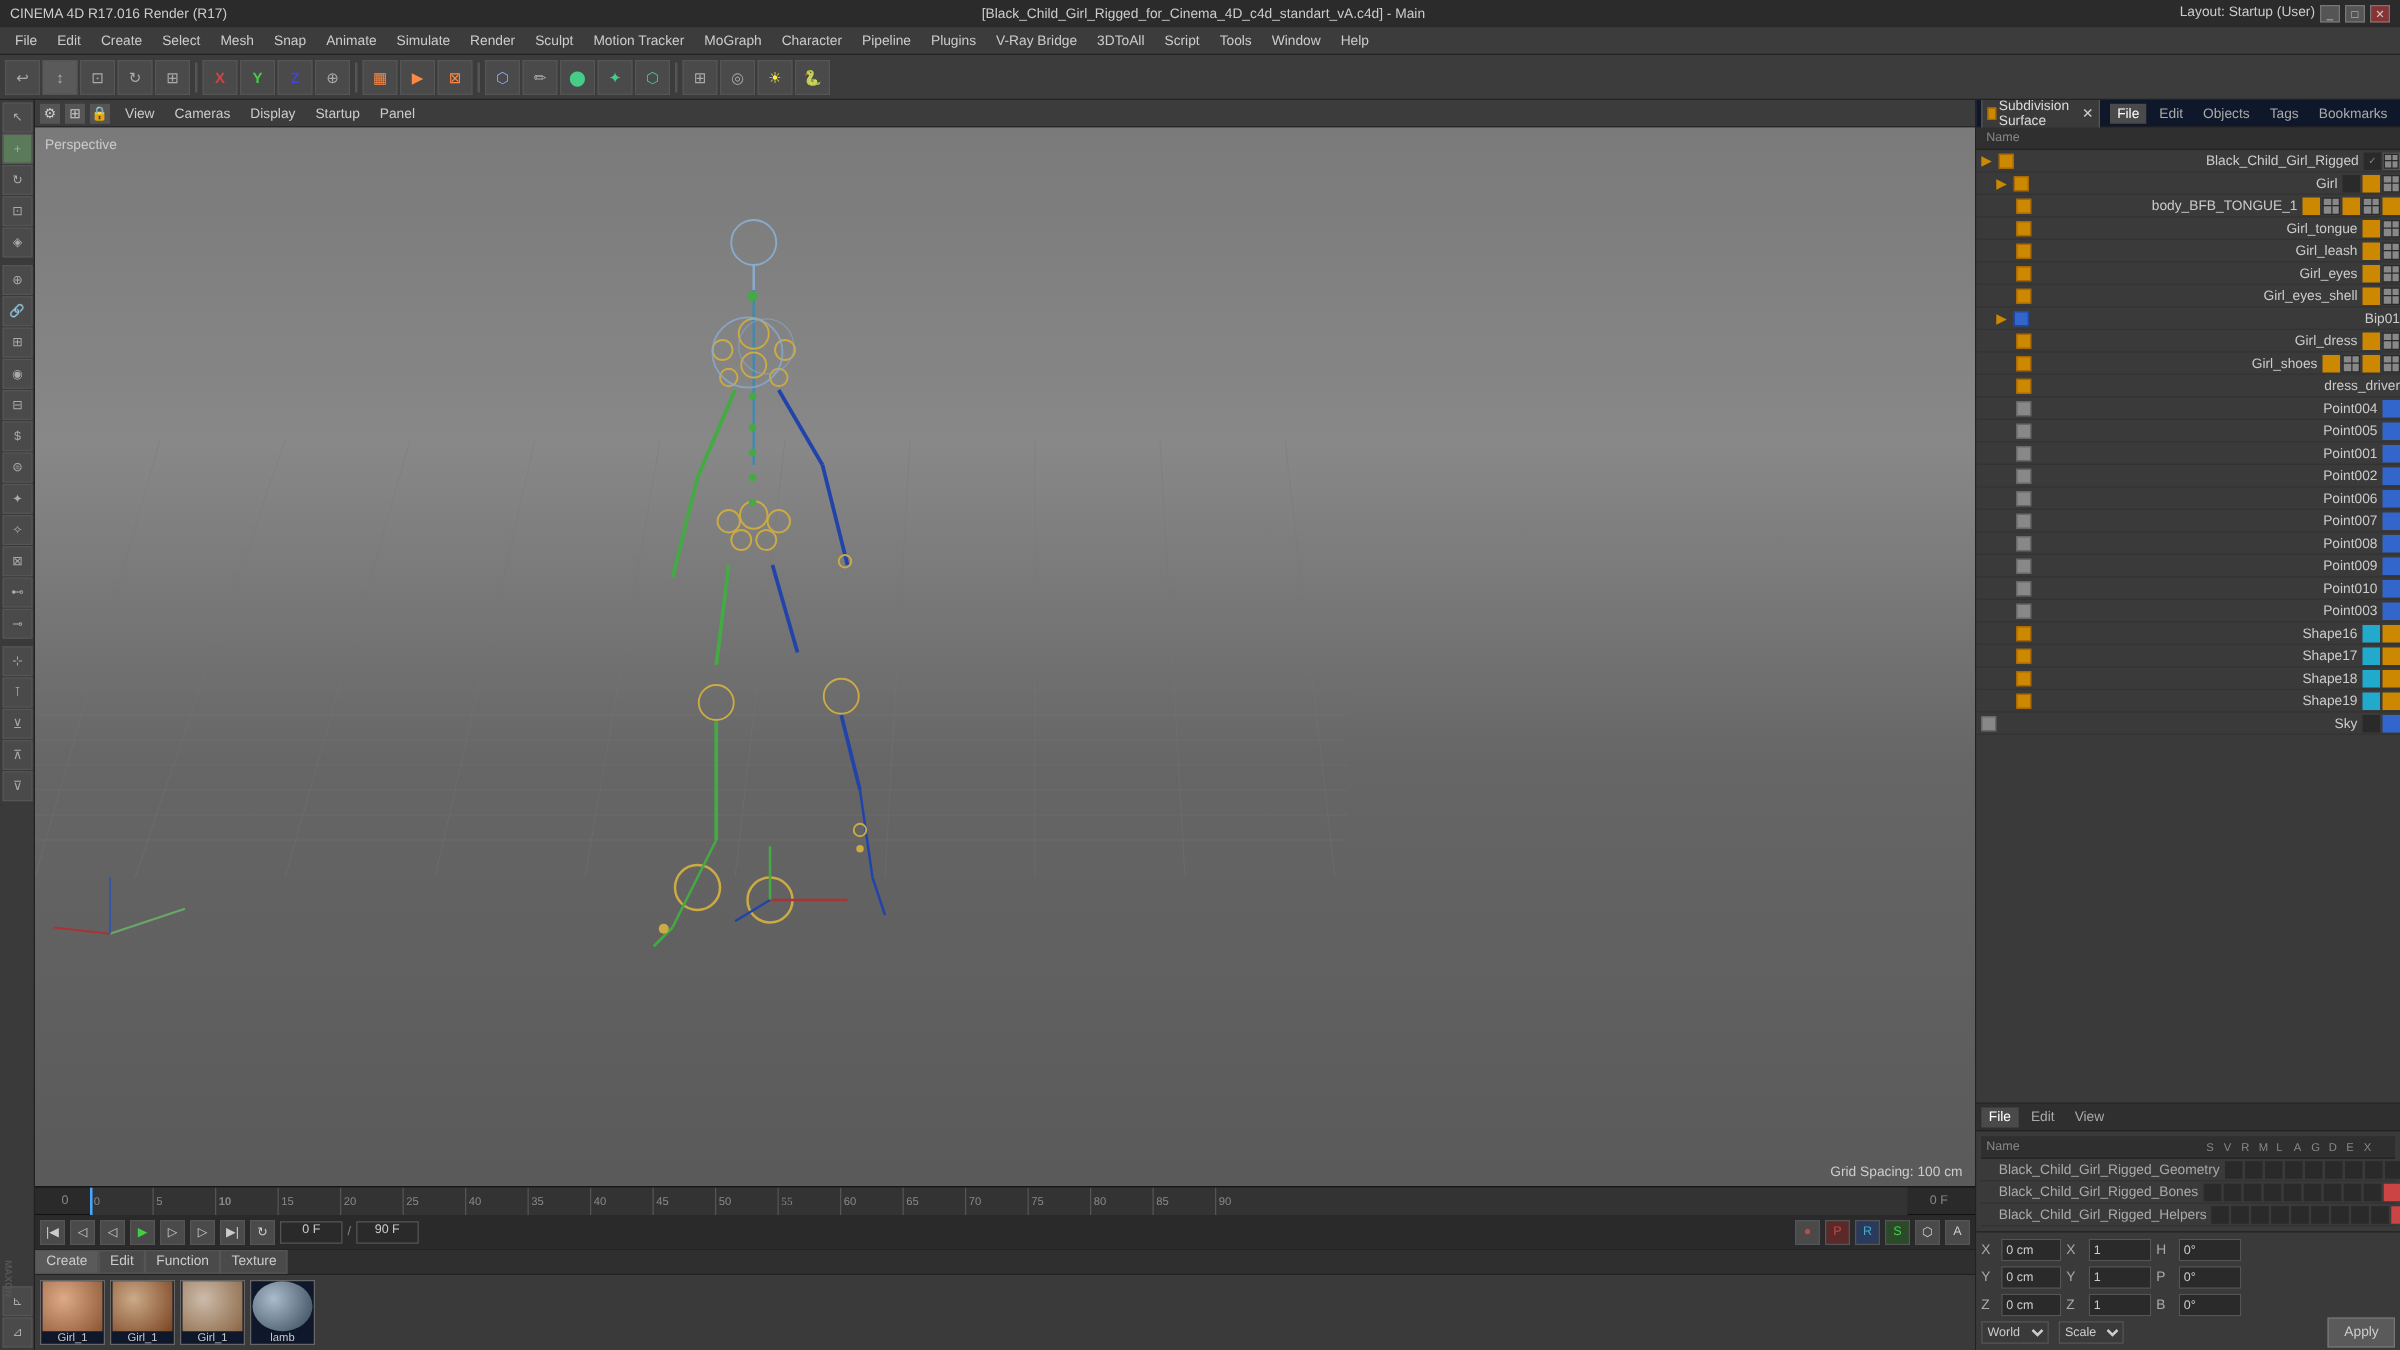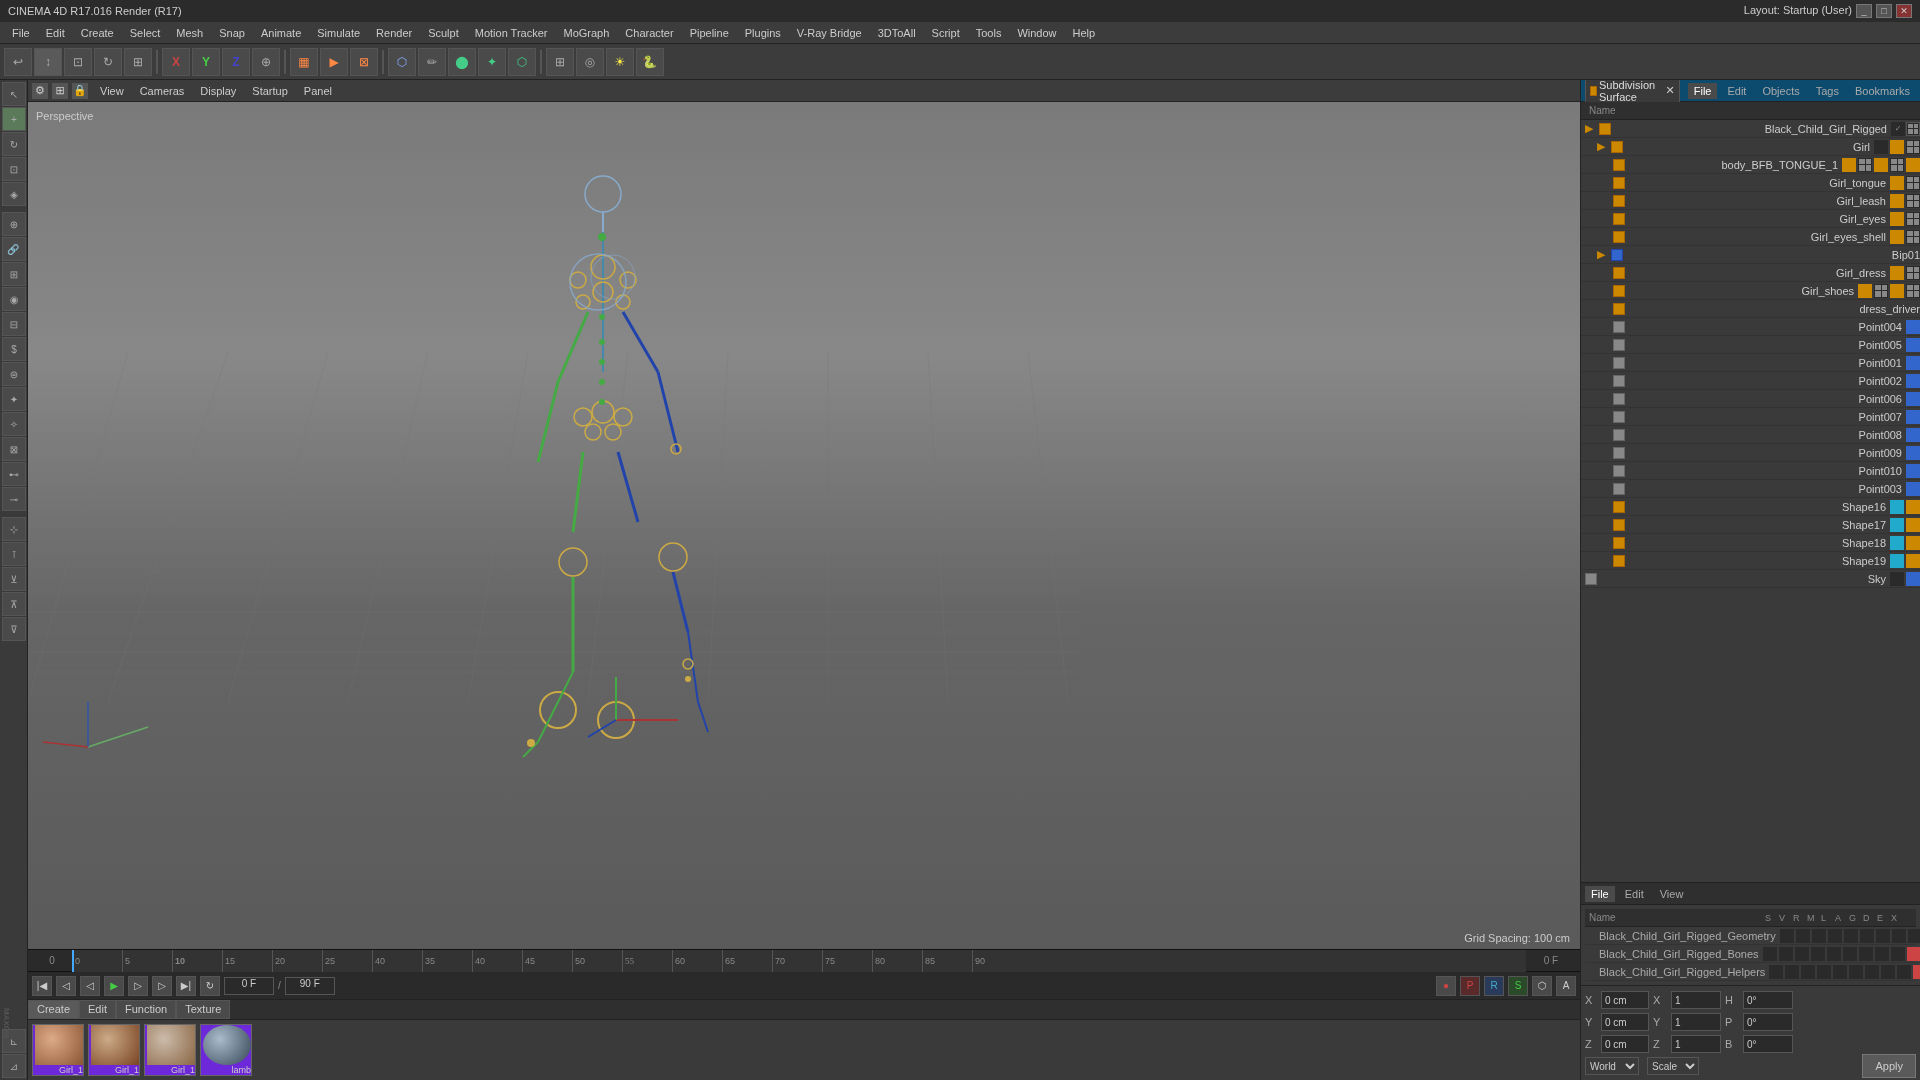--- a/index.html
+++ b/index.html
@@ -31,21 +31,21 @@
     #viewport-label { position: absolute; top: 8px; left: 8px; font-size: 11px; color: #ccc; }
 
     
     #grid-canvas { position: absolute; top: 0; left: 0; width: 100%; height: 100%; }
 
     
     #grid-spacing { position: absolute; bottom: 5px; right: 10px; font-size: 11px; color: #ccc; }
 
     
     #right-panel { width: 340px; background: #3a3a3a; border-left: 1px solid #222; display: flex; flex-direction: column; }
-    #right-panel-header { height: 22px; background: #0c4a6e; display: flex; align-items: center; padding: 0 4px; gap: 4px; border-bottom: 1px solid #222; }
+    #right-panel-header { height: 22px; background: #0f172a; display: flex; align-items: center; padding: 0 4px; gap: 4px; border-bottom: 1px solid #222; }
     .rpanel-tab { font-size: 11px; color: #aaa; padding: 2px 6px; cursor: pointer; }
     .rpanel-tab.active { color: #fff; background: #4a4a4a; }
     #object-list { flex: 1; overflow-y: auto; background: #3a3a3a; }
     .obj-item { height: 18px; display: flex; align-items: center; padding-left: 8px; gap: 4px; cursor: pointer; border-bottom: 1px solid #333; }
     .obj-indent { padding-left: 16px; }
     .obj-indent2 { padding-left: 32px; }
     .obj-name { font-size: 11px; color: #ccc; flex: 1; text-align: right; }
     .obj-dots { display: flex; gap: 1px; }
 
     
@@ -61,21 +61,21 @@
     #timeline-ruler { flex: 1; height: 22px; background: #333; position: relative; overflow: hidden; }
     .timeline-mark { position: absolute; top: 0; height: 100%; display: flex; align-items: center; font-size: 9px; color: #888; border-left: 1px solid #555; padding-left: 2px; }
     #timeline-playhead { position: absolute; top: 0; height: 100%; width: 2px; background: #66aaff; }
 
     
     #transport { height: 28px; background: #2a2a2a; display: flex; align-items: center; padding: 0 4px; gap: 4px; border-top: 1px solid #111; }
     .transport-btn { width: 20px; height: 20px; background: #4a4a4a; border: 1px solid #555; cursor: pointer; display: flex; align-items: center; justify-content: center; color: #ccc; font-size: 10px; }
     .transport-field { width: 50px; height: 18px; background: #2a2a2a; border: 1px solid #555; color: #ccc; font-size: 10px; text-align: center; }
     .mat-tab { padding: 2px 8px; font-size: 11px; color: #ccc; cursor: pointer; background: #4a4a4a; border: 1px solid #555; }
     .mat-tab.active { background: #5a5a5a; }
-    .mat-slot { width: 52px; height: 52px; background: #6d28d9; border: 1px solid #666; cursor: pointer; display: flex; flex-direction: column; align-items: flex-end; }
+    .mat-slot { width: 52px; height: 52px; background: #0f172a; border: 1px solid #666; cursor: pointer; display: flex; flex-direction: column; align-items: center; }
     .mat-preview { width: 48px; height: 40px; }
     .mat-label { font-size: 9px; color: #ccc; }
     .attr-row { display: flex; align-items: center; height: 20px; gap: 4px; margin-bottom: 2px; }
     .attr-label { width: 12px; font-size: 11px; color: #aaa; }
     .attr-field { width: 48px; height: 18px; background: #2a2a2a; border: 1px solid #555; color: #ccc; font-size: 10px; padding: 0 3px; }
     .attr-label2 { width: 14px; font-size: 11px; color: #aaa; }
     .attr-field2 { width: 50px; height: 18px; background: #2a2a2a; border: 1px solid #555; color: #ccc; font-size: 10px; padding: 0 3px; }
     .apply-btn { height: 24px; padding: 0 12px; background: #5a5a5a; border: 1px solid #777; color: #ccc; font-size: 11px; cursor: pointer; }
     .coord-select { height: 18px; background: #3a3a3a; border: 1px solid #555; color: #ccc; font-size: 10px; }
 
@@ -93,20 +93,21 @@
     
     #object-list::-webkit-scrollbar { width: 8px; }
     #object-list::-webkit-scrollbar-track { background: #2a2a2a; }
     #object-list::-webkit-scrollbar-thumb { background: #555; }
   </style>
 </head>
 <body>
 
 <div id="titlebar">
   <div style="font-size:11px;color:#ccc;">CINEMA 4D R17.016 Render (R17)</div>
+  <div style="font-size:11px;color:#ccc;flex:1;text-align:center;">[Black_Child_Girl_Rigged_for_Cinema_4D_c4d_standart_vA.c4d] - Main</div>
   <div id="titlebar-controls">
     <div id="layout-label">Layout: Startup (User)</div>
     <div class="titlebar-btn">_</div>
     <div class="titlebar-btn">□</div>
     <div class="titlebar-btn" style="background:#883333;">✕</div>
   </div>
 </div>
 
 <div id="menubar">
   <div class="menu-item">File</div>

